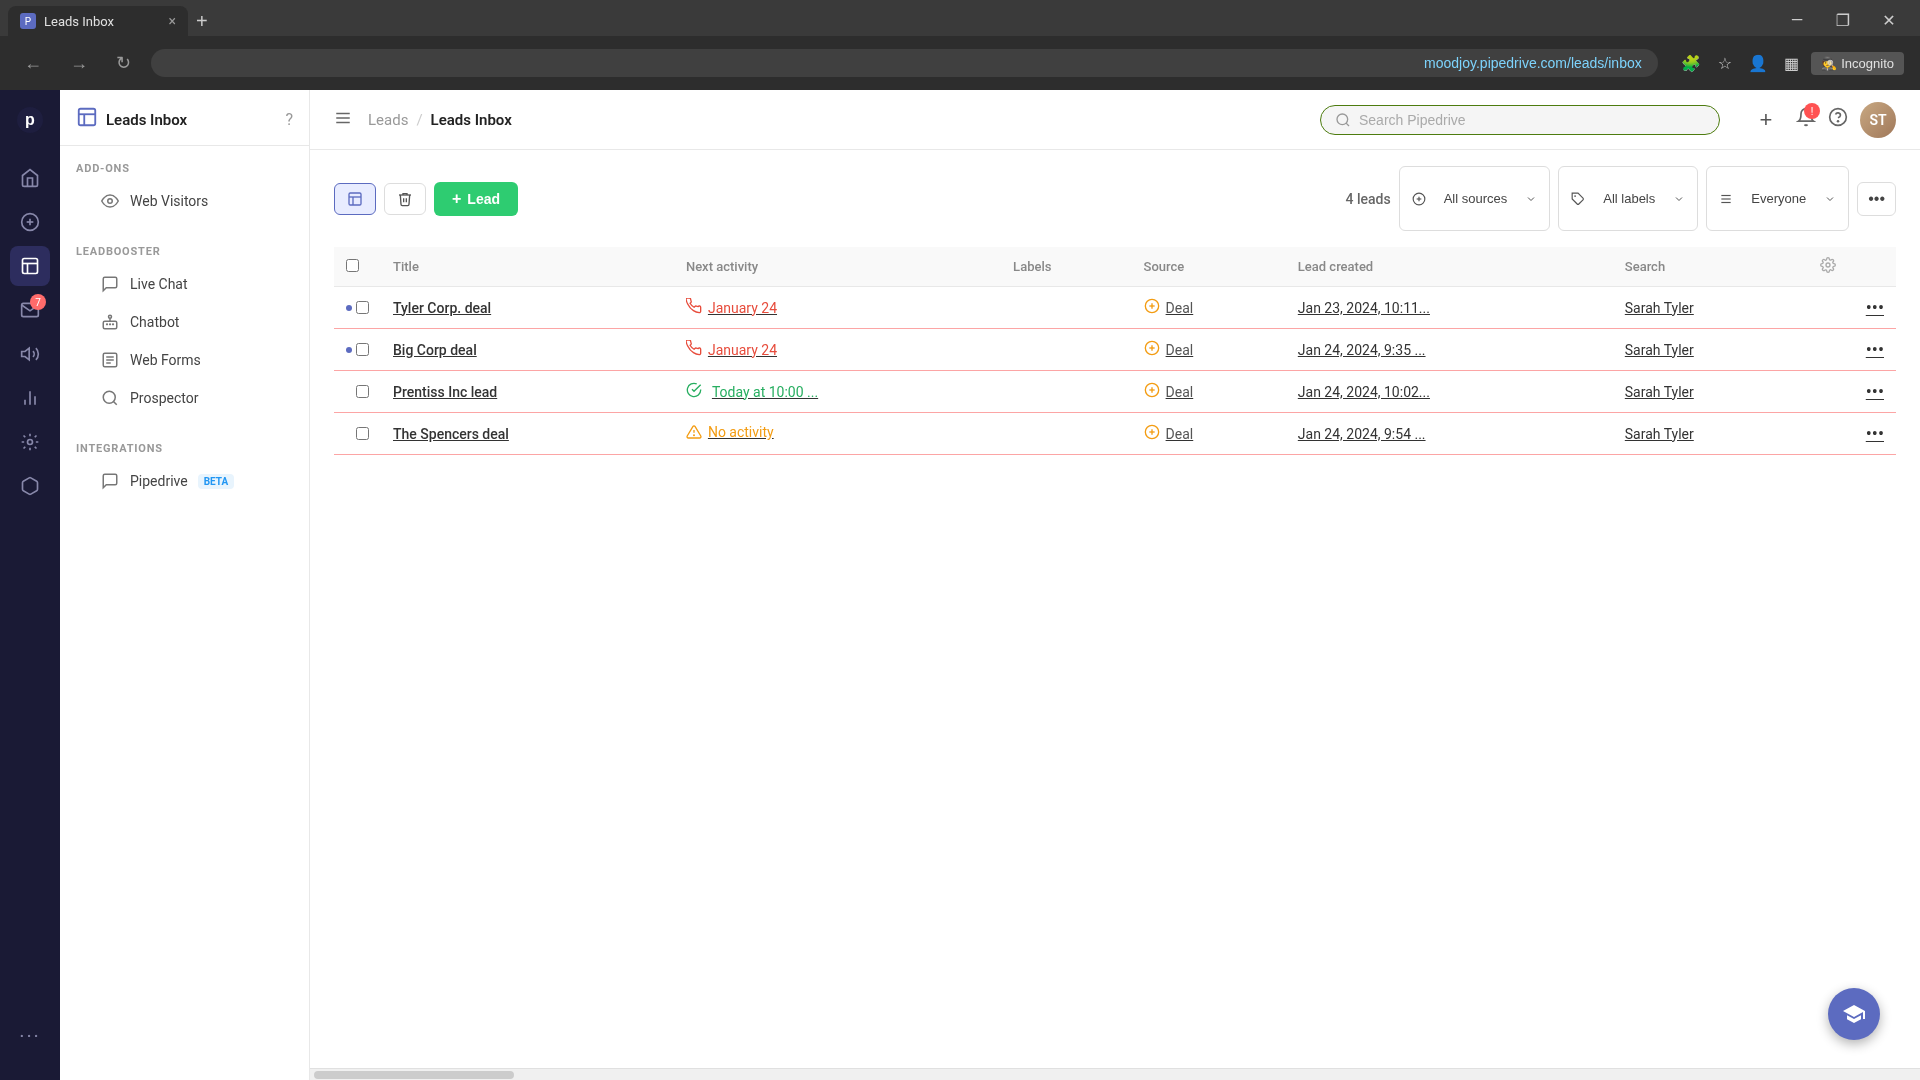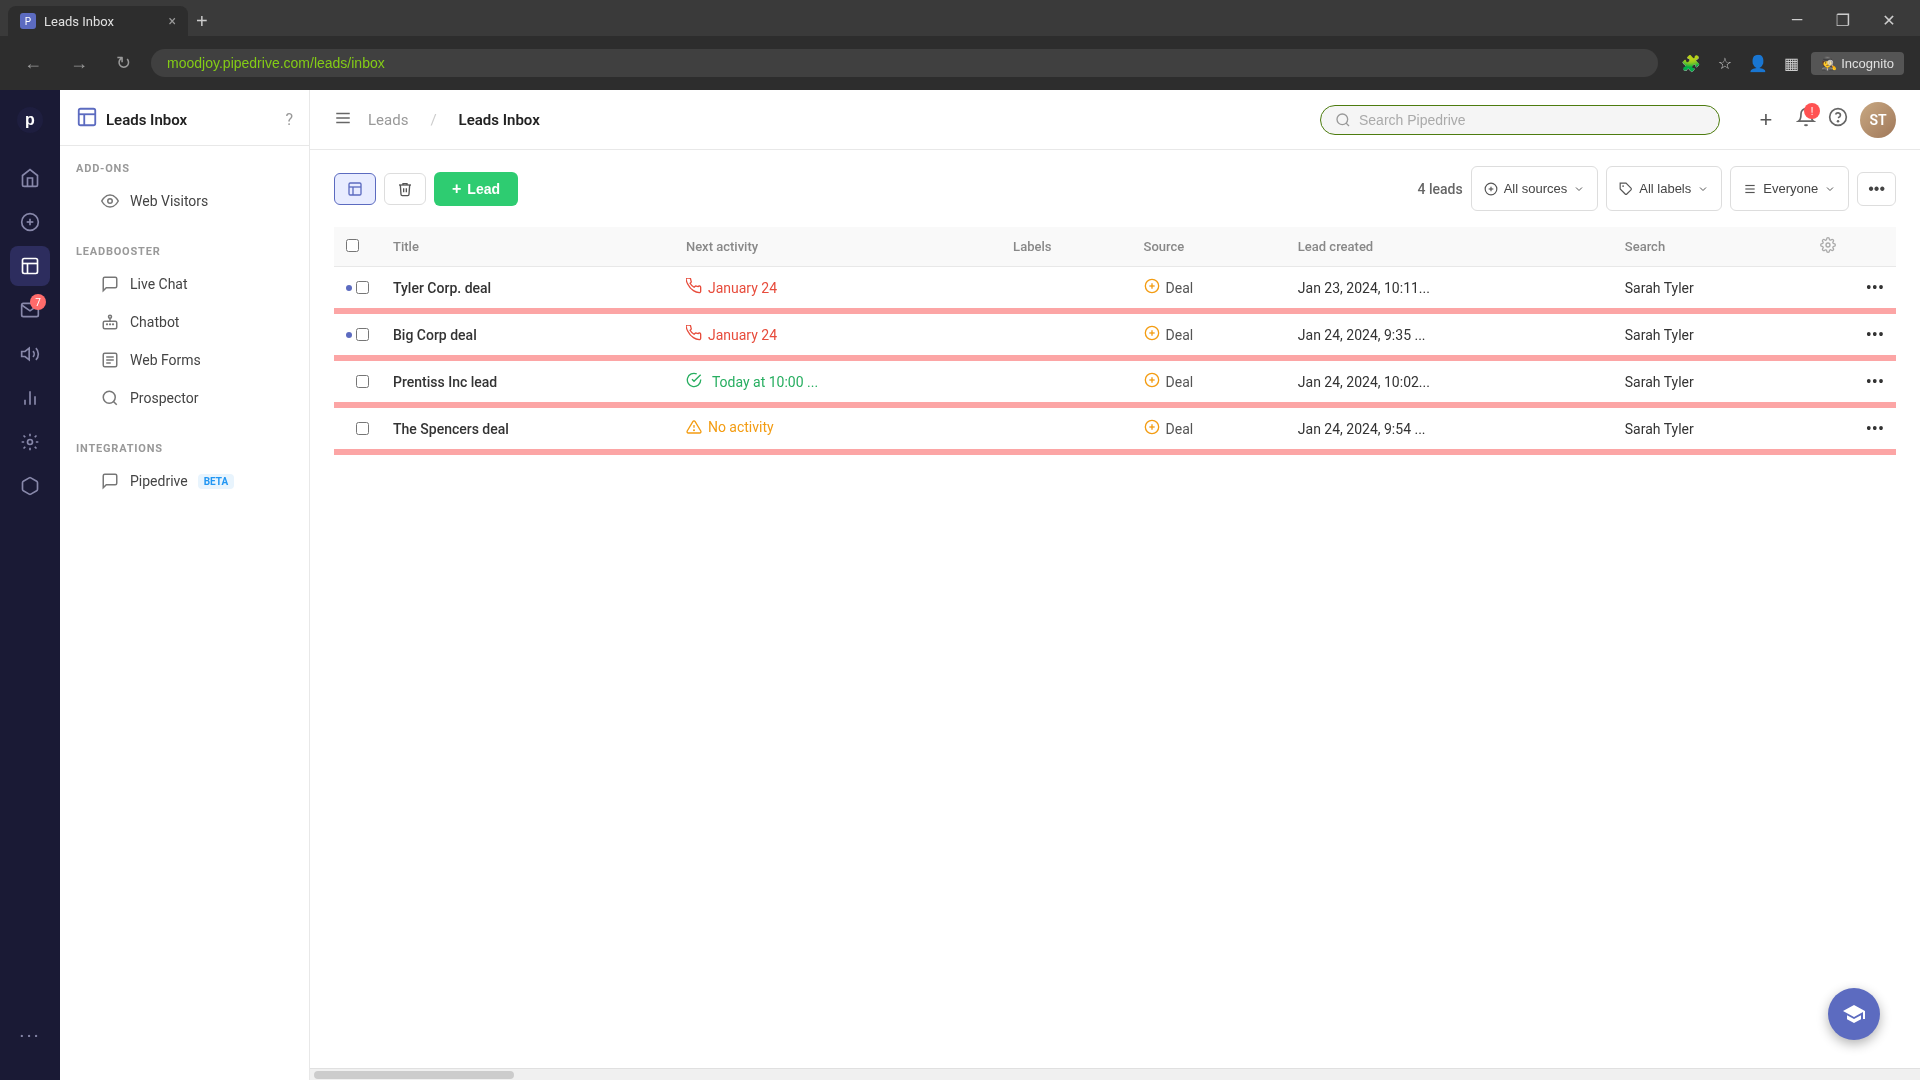--- a/index.html
+++ b/index.html
@@ -7,21 +7,21 @@
 
     
     .browser-chrome { background: #2d2d2d; height: 90px; display: flex; flex-direction: column; }
     .tab-bar { background: #3a3a3a; height: 36px; display: flex; align-items: flex-end; padding: 0 8px; gap: 0; }
     .tab { background: #2d2d2d; border-radius: 8px 8px 0 0; padding: 0 12px; height: 30px; display: flex; align-items: center; gap: 8px; min-width: 180px; color: #e0e0e0; font-size: 13px; }
     .tab .tab-icon { width: 16px; height: 16px; background: #5c6bc0; border-radius: 3px; display: flex; align-items: center; justify-content: center; color: white; font-size: 10px; flex-shrink: 0; }
     .tab .tab-close { margin-left: auto; color: #999; cursor: pointer; font-size: 14px; }
     .tab-new { background: transparent; border: none; color: #ccc; font-size: 20px; cursor: pointer; padding: 0 8px; height: 30px; display: flex; align-items: center; }
     .nav-bar { background: #2d2d2d; height: 54px; display: flex; align-items: center; padding: 0 16px; gap: 12px; }
     .nav-btn { background: none; border: none; color: #999; cursor: pointer; font-size: 18px; padding: 4px 8px; border-radius: 4px; }
-    .address-bar { flex: 1; background: #404040; border: none; color: #84cc16; border-radius: 20px; padding: 6px 16px; font-size: 14px; outline: none; }
+    .address-bar { flex: 1; background: #404040; border: none; color: #7dd3fc; border-radius: 20px; padding: 6px 16px; font-size: 14px; outline: none; text-align: right; }
     .nav-icons { display: flex; align-items: center; gap: 8px; margin-left: 8px; }
     .nav-icon { color: #ccc; font-size: 16px; cursor: pointer; padding: 4px; }
     .incognito-btn { background: #555; color: #e0e0e0; border: none; border-radius: 4px; padding: 4px 10px; font-size: 13px; cursor: pointer; display: flex; align-items: center; gap: 4px; }
 
     
     .app { display: flex; height: 990px; background: #fff; }
 
     
     .left-nav { width: 60px; background: #1a1a35; display: flex; flex-direction: column; align-items: center; padding: 12px 0; gap: 4px; }
     .left-nav-logo { width: 36px; height: 36px; display: flex; align-items: center; justify-content: center; color: #fff; font-size: 22px; font-weight: bold; margin-bottom: 16px; }
@@ -42,21 +42,21 @@
     .sidebar-item { display: flex; align-items: center; gap: 10px; padding: 8px 16px; color: #444; font-size: 14px; cursor: pointer; border-radius: 6px; margin: 2px 8px; }
     .sidebar-item-icon { width: 20px; height: 20px; display: flex; align-items: center; justify-content: center; color: #777; font-size: 16px; }
     .sidebar-beta { background: #e8f4fd; color: #2196f3; font-size: 10px; font-weight: 700; padding: 2px 6px; border-radius: 4px; }
 
     
     .main { flex: 1; display: flex; flex-direction: column; overflow: hidden; }
 
     
     .top-bar { height: 60px; display: flex; align-items: center; padding: 0 24px; border-bottom: 1px solid #e8e8e8; gap: 16px; }
     .hamburger { color: #666; cursor: pointer; font-size: 18px; }
-    .breadcrumb { display: flex; align-items: center; gap: 22px; font-size: 15px; color: #999; }
+    .breadcrumb { display: flex; align-items: center; gap: 8px; font-size: 15px; color: #999; }
     .breadcrumb-sep { color: #ccc; }
     .breadcrumb-current { color: #222; font-weight: 600; }
     .search-bar { flex: 1; max-width: 400px; margin-left: auto; }
     .search-input-wrap { display: flex; align-items: center; background: #f5f5f5; border: 1px solid #4d7c0f; border-radius: 20px; padding: 6px 14px; gap: 8px; }
     .search-input { background: none; border: none; outline: none; font-size: 14px; color: #444; width: 200px; }
     .search-input::placeholder { color: #aaa; }
     .top-bar-actions { display: flex; align-items: center; gap: 12px; margin-left: 12px; }
     .top-icon { color: #666; font-size: 20px; cursor: pointer; }
     .add-btn { background: none; border: none; color: #555; font-size: 22px; cursor: pointer; width: 36px; height: 36px; border-radius: 50%; display: flex; align-items: center; justify-content: center; }
     .user-avatar { width: 36px; height: 36px; border-radius: 50%; background: #c8a882; display: flex; align-items: center; justify-content: center; color: #fff; font-weight: 600; cursor: pointer; overflow: hidden; }
@@ -64,27 +64,27 @@
     .notif-badge { position: absolute; top: -4px; right: -4px; background: #ff5252; color: #fff; border-radius: 50%; width: 16px; height: 16px; font-size: 10px; display: flex; align-items: center; justify-content: center; }
 
     
     .table-area { flex: 1; overflow: auto; padding: 16px 24px; }
     .table-toolbar { display: flex; align-items: center; gap: 8px; margin-bottom: 16px; }
     .tb-btn { background: #fff; border: 1px solid #ddd; color: #555; font-size: 14px; border-radius: 6px; padding: 7px 12px; cursor: pointer; display: flex; align-items: center; justify-content: center; }
     .tb-btn.active { background: #e8ecff; border-color: #5c6bc0; color: #5c6bc0; }
     .add-lead-btn { background: #2ecc71; border: none; color: #fff; font-size: 14px; font-weight: 600; border-radius: 6px; padding: 8px 18px; cursor: pointer; display: flex; align-items: center; gap: 6px; }
     .spacer { flex: 1; }
     .leads-count { font-size: 14px; color: #666; font-weight: 500; }
-    .filter-btn { background: #fff; border: 1px solid #ddd; color: #444; font-size: 13px; border-radius: 6px; padding: 14px 12px; cursor: pointer; display: flex; align-items: center; gap: 6px; }
+    .filter-btn { background: #fff; border: 1px solid #ddd; color: #444; font-size: 13px; border-radius: 6px; padding: 24px 12px; cursor: pointer; display: flex; align-items: center; gap: 18px; }
     .more-btn { background: #fff; border: 1px solid #ddd; color: #444; border-radius: 6px; padding: 7px 10px; cursor: pointer; font-size: 16px; }
 
     
     .leads-table { width: 100%; border-collapse: collapse; font-size: 14px; }
     .leads-table th { background: #f9f9f9; border-bottom: 1px solid #e8e8e8; padding: 10px 12px; text-align: left; color: #888; font-weight: 500; font-size: 13px; white-space: nowrap; }
-    .leads-table td { padding: 10px 12px; border-bottom: 6px solid #fca5a5; color: #333; vertical-align: middle; }
+    .leads-table td { padding: 10px 12px; border-bottom: 1px solid #fca5a5; color: #333; vertical-align: middle; text-decoration: underline; }
     .checkbox-cell { width: 40px; text-align: center; }
     .activity-red { color: #e74c3c; display: flex; align-items: center; gap: 6px; }
     .activity-green { color: #27ae60; display: flex; align-items: center; gap: 10px; }
     .activity-orange { color: #f39c12; display: flex; align-items: flex-start; gap: 6px; }
     .source-cell { display: flex; align-items: center; gap: 6px; color: #555; }
     .source-icon { color: #f39c12; }
     .row-actions { color: #ccc; font-size: 18px; cursor: pointer; text-align: right; white-space: nowrap; }
     .lead-title { color: #333; font-weight: 500; }
 
     

